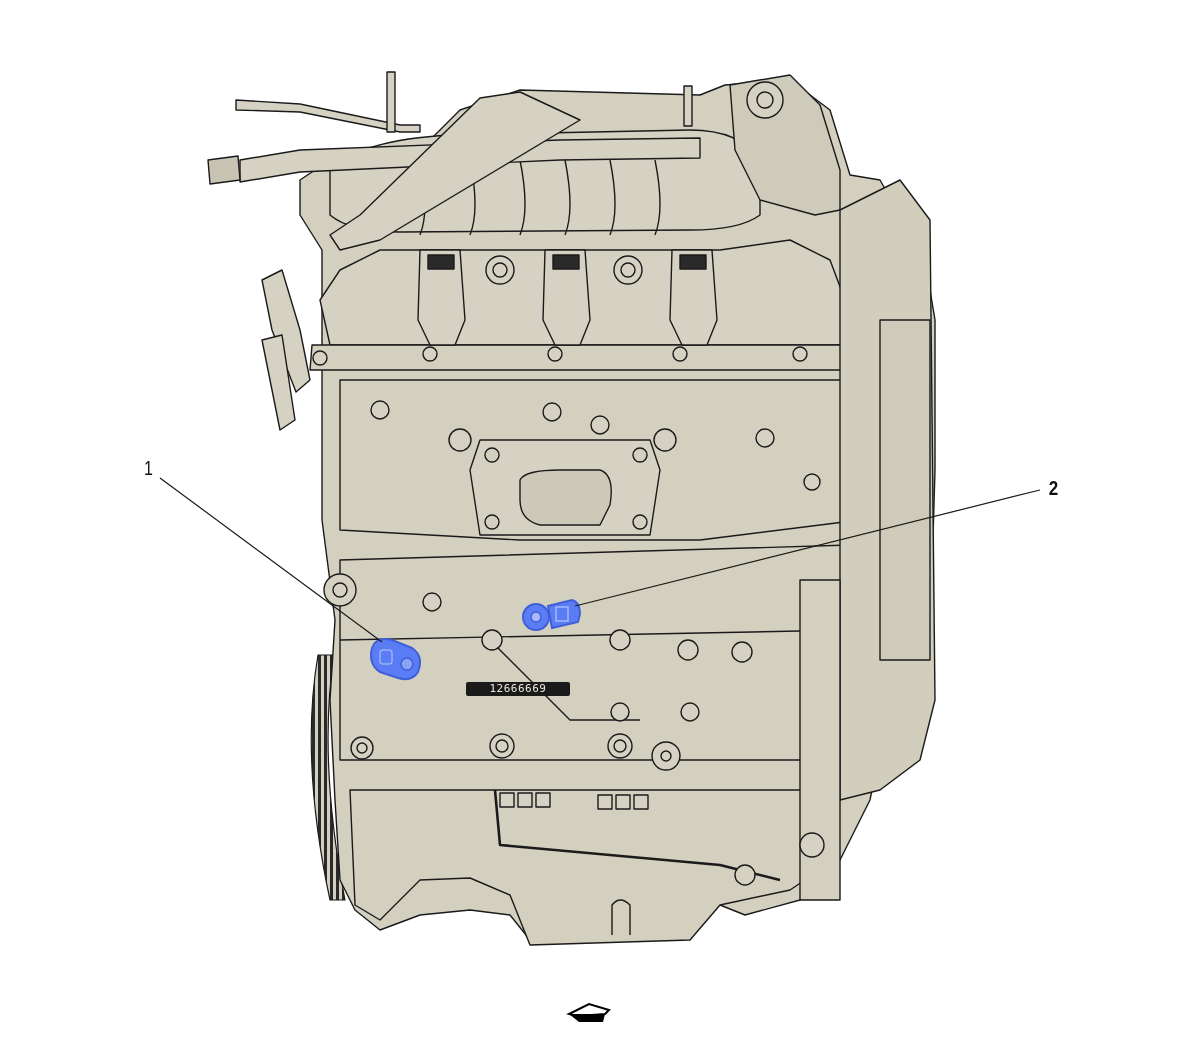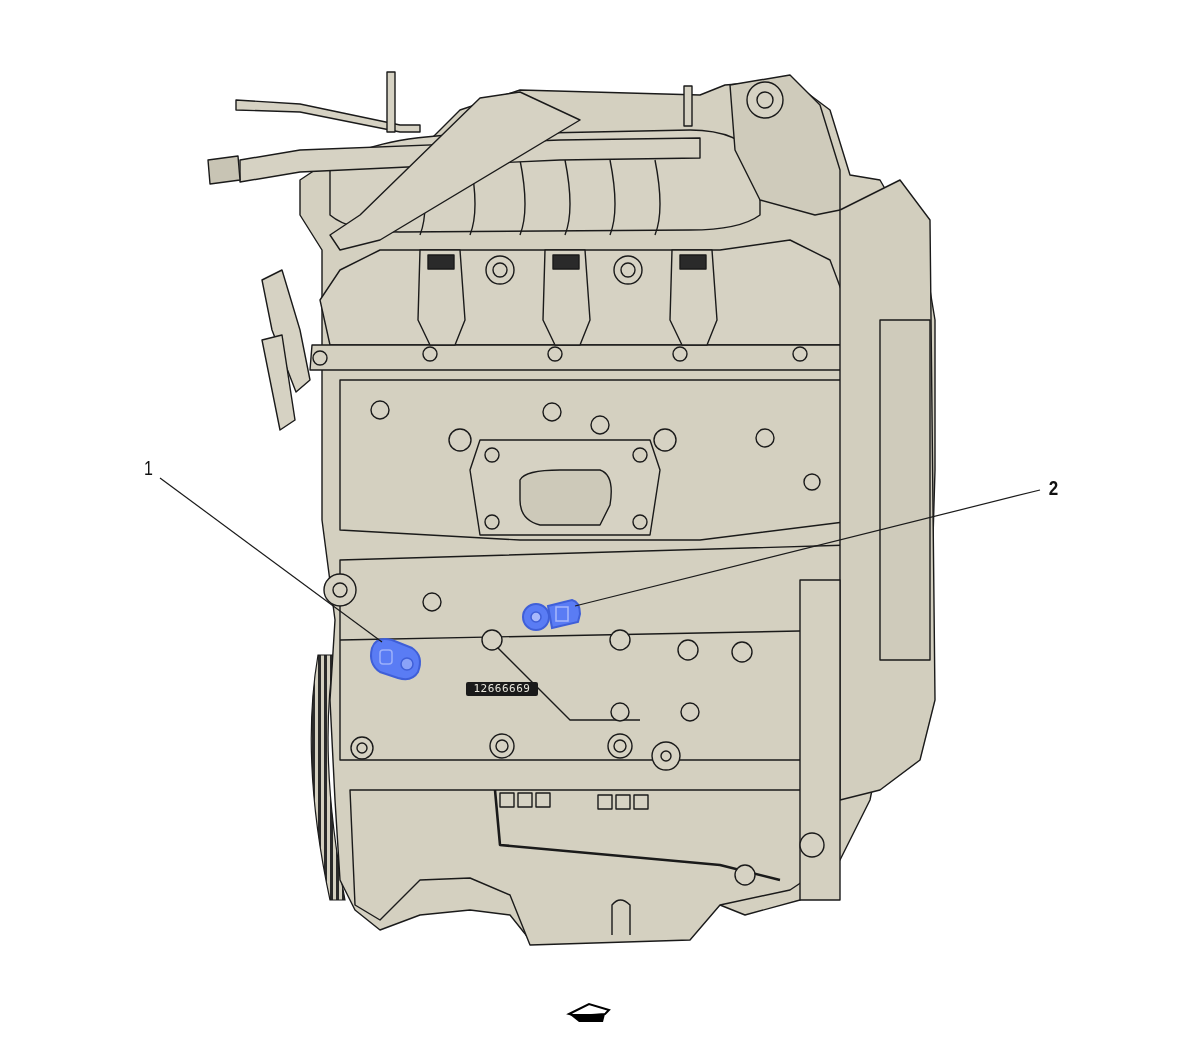--- a/index.html
+++ b/index.html
@@ -3,21 +3,21 @@
   <meta charset="utf-8">
   <style>
     html, body { margin:0; padding:0; background:#ffffff; }
     body { width:1200px; height:1064px; position:relative; overflow:hidden;
            font-family:"Liberation Sans", sans-serif; }
     #diagram { position:absolute; left:0; top:0; width:1200px; height:1064px; }
     .callout-label { position:absolute; font-family:"Liberation Sans", sans-serif;
                      font-weight:bold; font-size:20px; color:#111; line-height:1; }
     #callout-1-label { left:143px; top:458px; font-weight:normal; transform:scaleX(0.8); }
     #callout-2-label { left:1048px; top:478px; transform:scaleX(0.85); }
-    .part-number { position:absolute; left:466px; top:682px; width:72px; height:14px;
+    .part-number { position:absolute; left:466px; top:682px; width:104px; height:14px;
                    background:#1a1a1a; color:#e8e6dc; font-family:"DejaVu Sans Mono", monospace;
                    font-size:11px; line-height:14px; text-align:center; letter-spacing:0.5px;
                    border-radius:2px; }
     .view-icon { position:absolute; left:565px; top:1000px; width:50px; height:26px; }
   </style>
 </head>
 <body>
 
 <svg id="diagram" viewBox="0 0 1200 1064" xmlns="http://www.w3.org/2000/svg">
   <defs>

